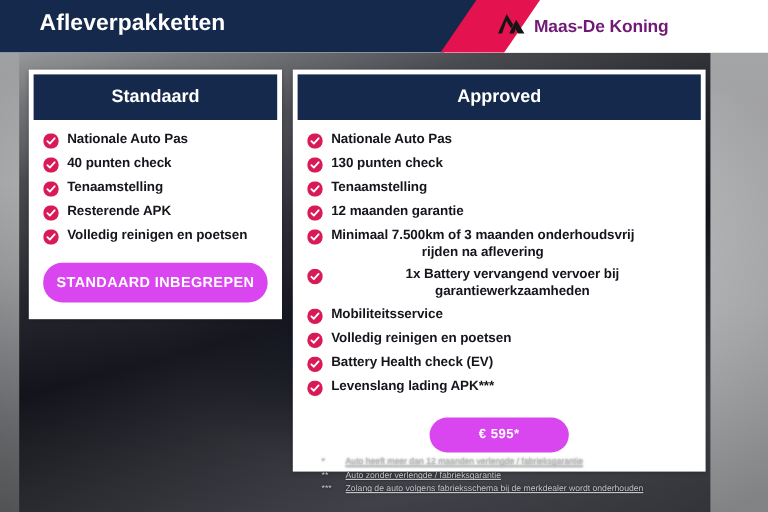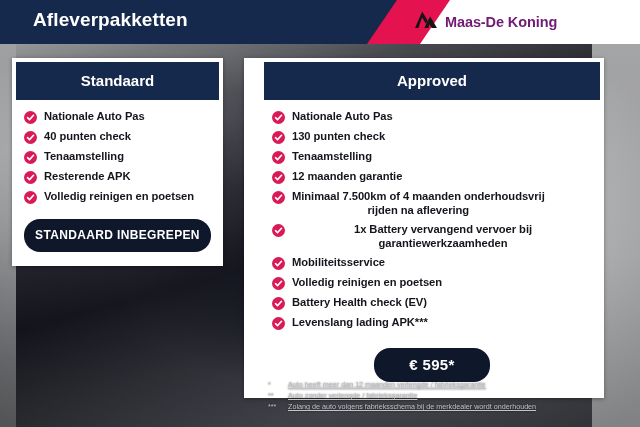--- a/index.html
+++ b/index.html
@@ -99,22 +99,22 @@
     letter-spacing: -0.1px;
     white-space: nowrap;
   }
 
   
   .card {
     position: absolute;
     background: #ffffff;
     box-shadow: 0 1px 4px rgba(0,0,0,0.35);
   }
-  .card-standaard { left: 12px; top: 58px; width: 211px; }
-  .card-approved  { left: 244px; top: 58px; width: 344px; padding-left: 16px; }
+  .card-standaard { left: 24px; top: 58px; width: 211px; }
+  .card-approved  { left: 244px; top: 58px; width: 344px; }
 
   .card-head {
     background: #15294c;
     color: #ffffff;
     text-align: center;
     font-size: 15px;
     font-weight: bold;
     padding: 10px 0 11px;
     margin: 4px 4px 0 4px;
   }
@@ -143,21 +143,21 @@
     font-size: 11.2px;
     font-weight: bold;
     color: #14161c;
     line-height: 13.5px;
     letter-spacing: -0.05px;
   }
   .feature-text .cont { display: block; padding-left: 0; }
 
   .pill {
     display: inline-block;
-    background: #0f172a;
+    background: #d946ef;
     color: #ffffff;
     font-weight: bold;
     text-align: center;
     border-radius: 16px;
     letter-spacing: 0.35px;
   }
   .btn-standaard-wrap {
     padding: 9px 12px 14px;
   }
   .btn-standaard {
@@ -169,21 +169,21 @@
     font-family: inherit;
   }
 
   .price-row {
     display: flex;
     justify-content: center;
     gap: 19px;
     padding: 12px 0 16px;
   }
   .price-btn {
-    font-size: 15px;
+    font-size: 11px;
     padding: 8px 0 9px;
     width: 116px;
     border: none;
     cursor: pointer;
     font-family: inherit;
   }
 
   
   .footnotes {
     position: absolute;
@@ -301,21 +301,21 @@
             <path d="M4.3 8.2 L6.8 10.6 L11.7 5.2" fill="none" stroke="#ffffff" stroke-width="1.9" stroke-linecap="round" stroke-linejoin="round"></path>
           </svg>
           <span class="feature-text">12 maanden garantie</span>
         </li>
         <li class="feature">
           <svg class="check-icon" viewBox="0 0 16 16">
             <circle cx="8" cy="8" r="8" fill="#d81a57"></circle>
             <path d="M4.3 8.2 L6.8 10.6 L11.7 5.2" fill="none" stroke="#ffffff" stroke-width="1.9" stroke-linecap="round" stroke-linejoin="round"></path>
           </svg>
           <span class="feature-text">
-            <span>Minimaal 7.500km of 4 maanden onderhoudsvrij</span>
+            <span>Minimaal 7.500km of 3 maanden onderhoudsvrij</span>
             <span class="cont">rijden na aflevering</span>
           </span>
         </li>
         <li class="feature">
           <svg class="check-icon" viewBox="0 0 16 16">
             <circle cx="8" cy="8" r="8" fill="#d81a57"></circle>
             <path d="M4.3 8.2 L6.8 10.6 L11.7 5.2" fill="none" stroke="#ffffff" stroke-width="1.9" stroke-linecap="round" stroke-linejoin="round"></path>
           </svg>
           <span class="feature-text">1x Battery vervangend vervoer bij garantiewerkzaamheden</span>
         </li>

